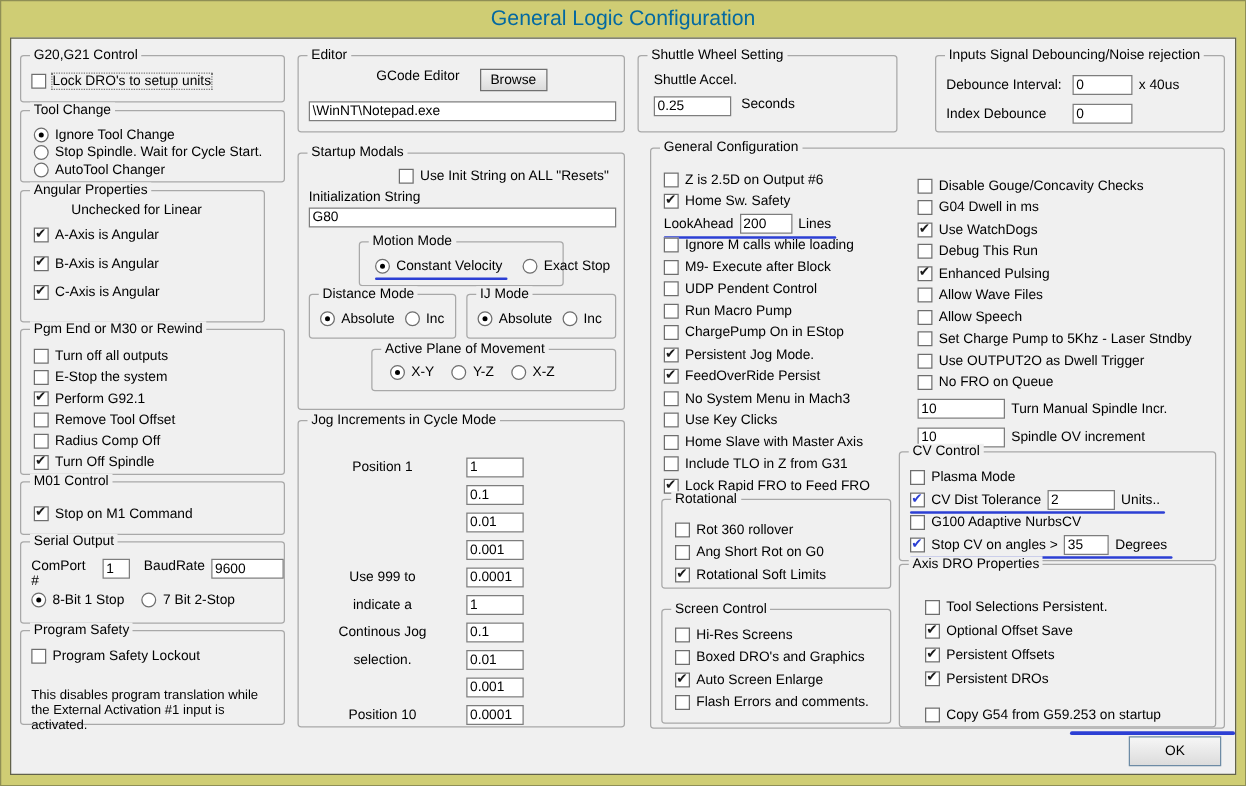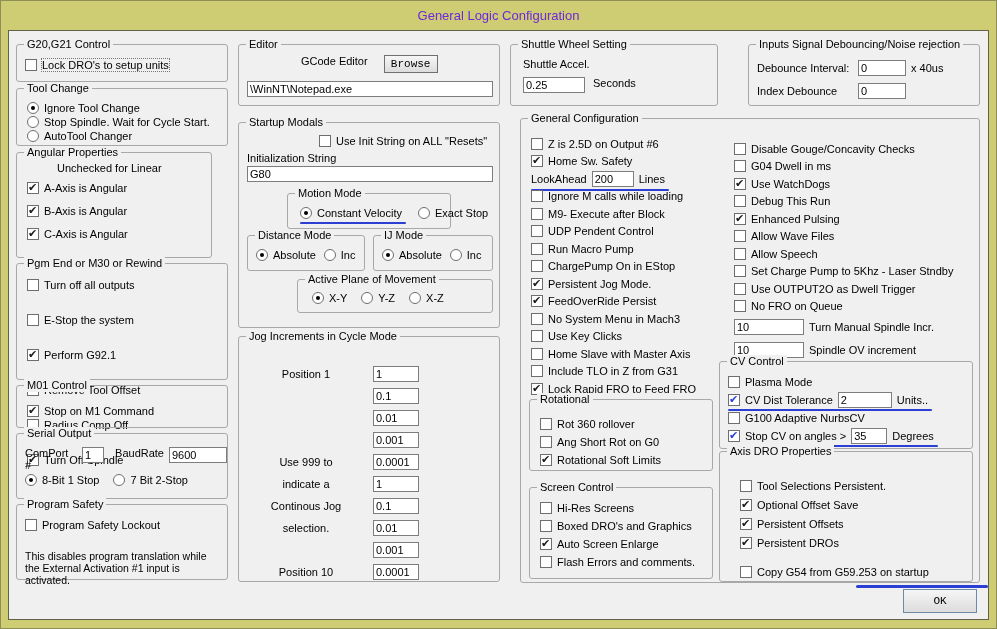--- a/index.html
+++ b/index.html
@@ -8,39 +8,39 @@
     --annotation:#2c3fd4;
   }
   *{box-sizing:border-box;margin:0;padding:0}
   html,body{width:997px;height:629px}
   body{
     position:relative;background:var(--desktop);
     font-family:"Liberation Sans","DejaVu Sans",sans-serif;
     font-size:11px;color:#000;overflow:hidden;
   }
   .outer-border{position:absolute;inset:0;border:1px solid #8f8f55;pointer-events:none;z-index:50}
-  .titlebar{position:absolute;left:0;top:0;width:100%;height:30px;display:flex;align-items:center;justify-content:center;font-size:13px;color:#6d28d9}
+  .titlebar{position:absolute;left:0;top:0;width:100%;height:30px;display:flex;align-items:center;justify-content:center;font-size:17px;color:#0369a1}
   .dialog{position:absolute;left:8px;top:30px;width:981px;height:590px;background:var(--dialog);border:1px solid #62624a}
   .grp{position:absolute;border:1px solid #a8a8a8;border-radius:3px}
   .gt{position:absolute;top:-7px;left:7px;background:var(--dialog);padding:0 3px;line-height:13px;white-space:nowrap}
   .body{position:absolute;display:flex}
   .v{flex-direction:column}
   .h{flex-direction:row;align-items:flex-start}
   .row{display:flex;align-items:center;gap:5px;white-space:nowrap;flex:none;height:16px}
   .row.u{position:relative;width:max-content}
   .row.u::after{content:"";position:absolute;left:0;right:-4px;bottom:-3px;height:2px;border-radius:2px;background:var(--annotation)}
   .textrow{white-space:nowrap;line-height:14px}
   .cb{width:12px;height:12px;border:1px solid #6e6e6e;background:#fff;position:relative;flex:none}
   .cb.on::after{content:"\2714";position:absolute;left:0;top:-3px;font-size:11px;line-height:14px;color:#1a1a1a}
   .cb.on.blue::after{color:var(--annotation);font-weight:700}
   .rb{width:12px;height:12px;border:1px solid #6e6e6e;border-radius:50%;background:#fff;position:relative;flex:none}
   .rb.on::after{content:"";position:absolute;left:3px;top:3px;width:4px;height:4px;border-radius:50%;background:#000}
   .lbl.focus{outline:1px dotted #777}
   input.field{height:16px;border:1px solid #7d7d7d;background:#fff;font-family:inherit;font-size:11px;padding:0 2px;flex:none}
-  .btn{border:1px solid #707070;background:linear-gradient(#f6f6f6,#dcdcdc);display:inline-flex;align-items:center;justify-content:center;font-family:Liberation Mono, monospace;font-size:11px;cursor:default}
+  .btn{border:1px solid #707070;background:linear-gradient(#f6f6f6,#dcdcdc);display:inline-flex;align-items:center;justify-content:center;font-family:Liberation Sans, sans-serif;font-size:11px;cursor:default}
   .note{white-space:normal;line-height:12px;font-size:10.5px}
   .post{white-space:nowrap}
   .ann-line{position:absolute;background:var(--annotation);border-radius:2px;height:3px}
   .gc .row{height:17.5px}
   .jog-rows .row{height:17px;gap:6px}
   .jog-rows .lbl{width:122px;text-align:center;flex:none}
   .jog-rows input.field{height:16px}
   .deb-rows .row{height:17px}
   .deb-rows .lbl{width:96px;flex:none}
   .axis .row:last-child{margin-top:10px}
@@ -97,21 +97,21 @@
       </div>
       <div class="row">
         <span class="cb on"></span>
         <span class="lbl">C-Axis is Angular</span>
       </div>
     </div>
 </div>
 
 <div class="grp" style="left:16px;top:263px;width:212px;height:117px">
   <span class="gt">Pgm End or M30 or Rewind</span>
-  <div class="body v" style="left:10px;top:13px;gap:19px">
+  <div class="body v" style="left:10px;top:13px;gap:1px">
       <div class="row">
         <span class="cb"></span>
         <span class="lbl">Turn off all outputs</span>
       </div>
       <div class="row">
         <span class="cb"></span>
         <span class="lbl">E-Stop the system</span>
       </div>
       <div class="row">
         <span class="cb on"></span>

